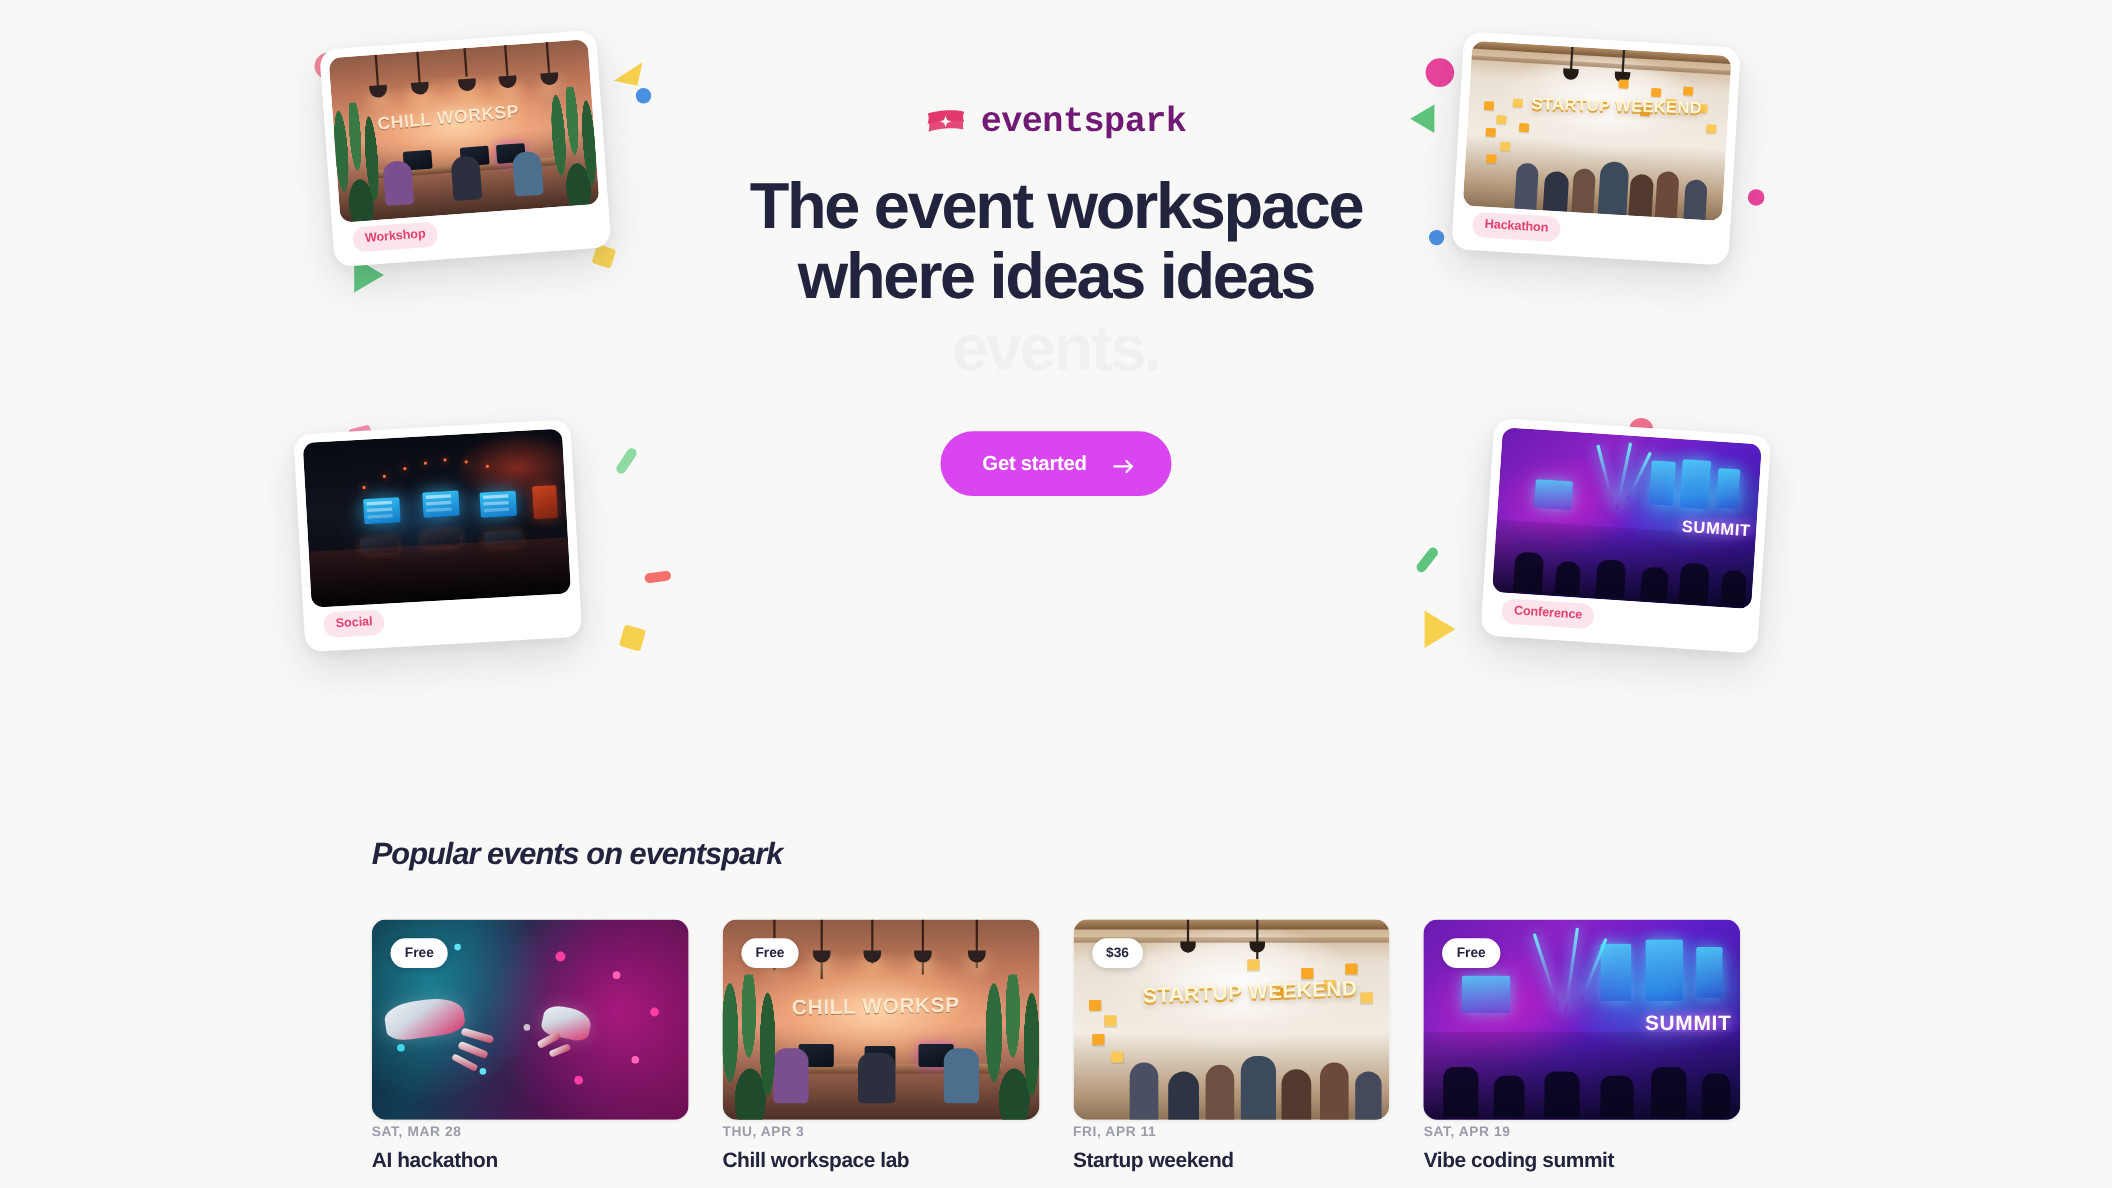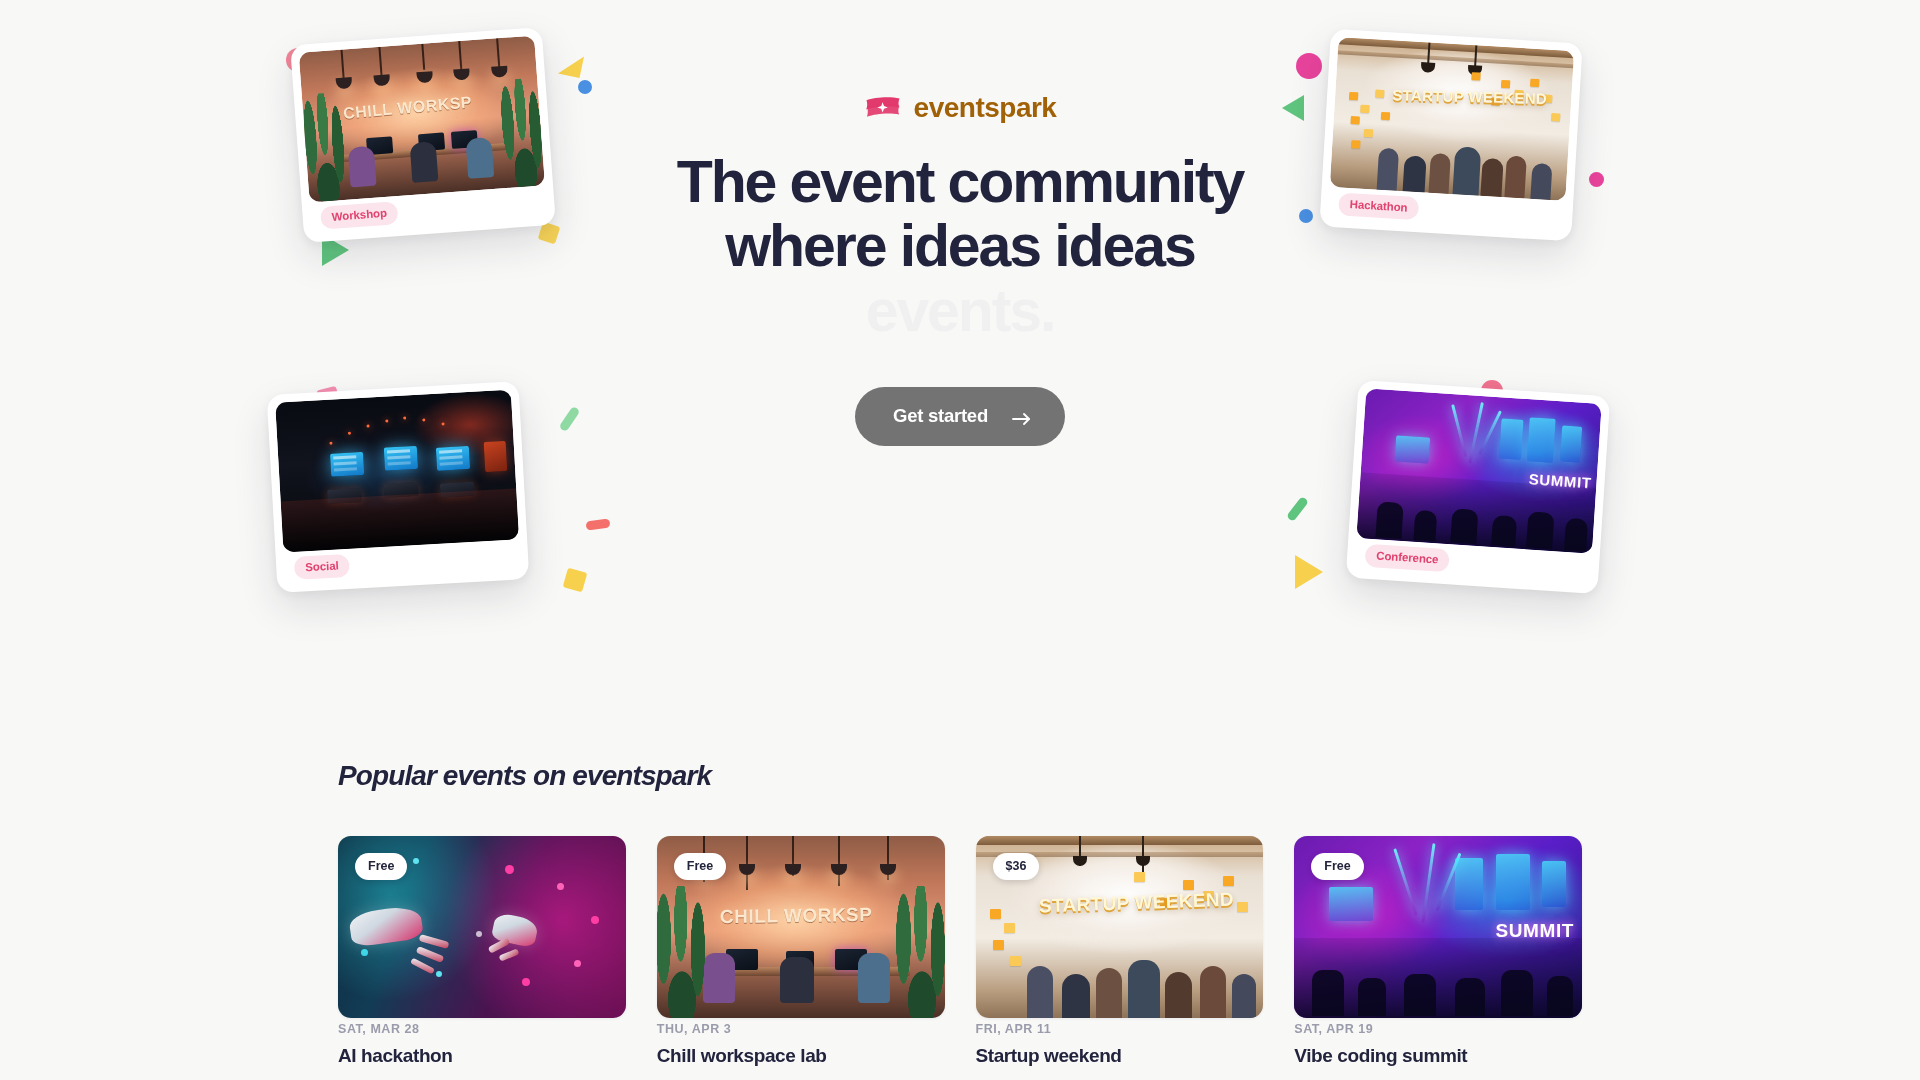--- a/index.html
+++ b/index.html
@@ -35,24 +35,25 @@
   .logo-row {
     display: flex;
     align-items: center;
     justify-content: center;
     gap: 12px;
     margin-bottom: 26px;
   }
   .logo-ticket { position: relative; width: 38px; height: 26px; flex: 0 0 auto; }
   .logo-ticket svg { display: block; width: 38px; height: 26px; }
   .logo-word {
-    font-size: 28px;
+    font-size: 32px;
     font-weight: 700;
     letter-spacing: -0.5px;
-    color: #a16207;
+    color: #701a75;
+    font-family: Liberation Mono, monospace;
   }
 
   .headline {
     font-size: 59px;
     line-height: 1.09;
     font-weight: 800;
     letter-spacing: -2.1px;
     color: #22233c;
   }
   .headline .faded {
@@ -66,21 +67,21 @@
     color: #6c6e80;
     letter-spacing: -0.1px;
     padding: 0 18px;
   }
 
   .cta-wrap { margin-top: 44px; display: flex; justify-content: center; }
   .cta {
     display: inline-flex;
     align-items: center;
     gap: 24px;
-    background: #737373;
+    background: #d946ef;
     color: #ffffff;
     border: none;
     border-radius: 999px;
     padding: 18px 34px 19px 38px;
     font-size: 18.5px;
     font-weight: 700;
     letter-spacing: -0.25px;
     font-family: "Liberation Sans", sans-serif;
     cursor: pointer;
   }
@@ -495,21 +496,21 @@
           <svg viewBox="0 0 38 26" xmlns="http://www.w3.org/2000/svg">
             <path d="M2.5 5.2 C10 2.4 26 1.0 35.5 3.6 C34.3 7.0 34.1 9.4 35.4 12.6 C26.5 10.6 11 11.6 2.2 14.6 C3.4 11.2 3.6 8.6 2.5 5.2 Z" fill="#e23a6d"></path>
             <path d="M3.2 12.0 C11.5 9.2 26.8 8.2 35.2 10.8 C34.2 14.0 34.0 16.4 35.0 19.6 C26.0 17.4 11.2 18.6 3.0 21.8 C4.0 18.4 4.1 15.4 3.2 12.0 Z" fill="#e23a6d" opacity="0.92"></path>
             <path d="M18.6 7.2 L20.0 11.0 L23.8 12.4 L20.0 13.8 L18.6 17.6 L17.2 13.8 L13.4 12.4 L17.2 11.0 Z" fill="#ffffff"></path>
           </svg>
         </span>
         <span class="logo-word">eventspark</span>
       </div>
 
       <h1 class="headline">
-        <span>The event community</span><br>
+        <span>The event workspace</span><br>
         <span>where ideas ideas</span><br>
         <span class="faded">events.</span>
       </h1>
 
 
       <div class="cta-wrap">
         <button class="cta">
           <span>Get started</span>
           <span class="arrow">
             <svg viewBox="0 0 19 14" xmlns="http://www.w3.org/2000/svg">

